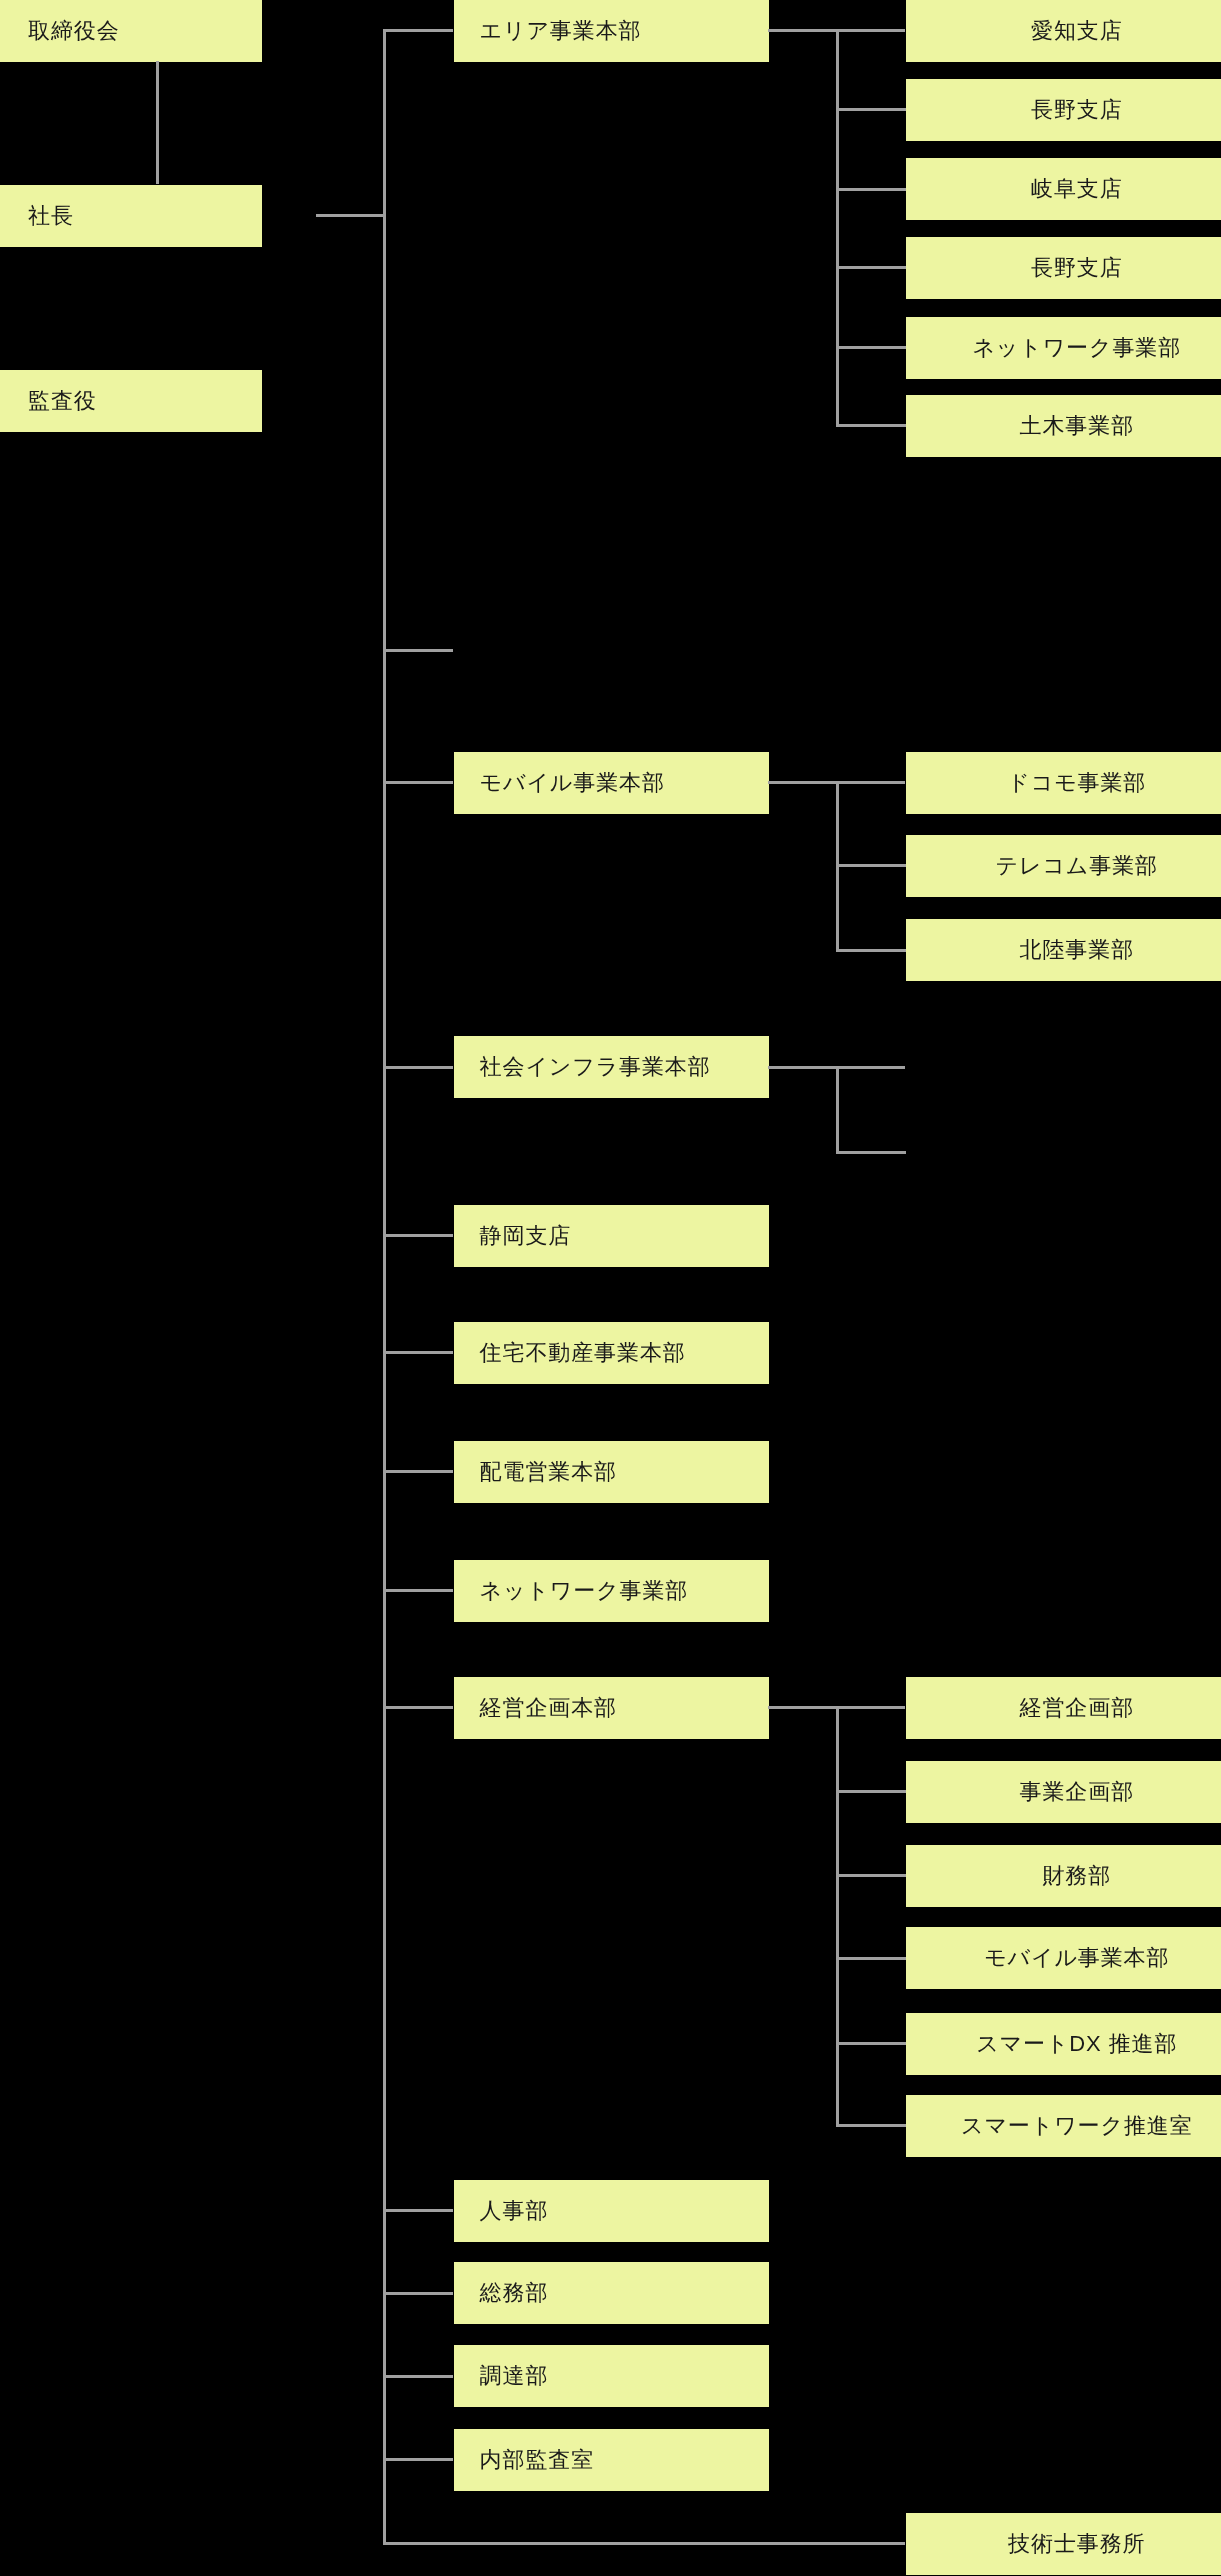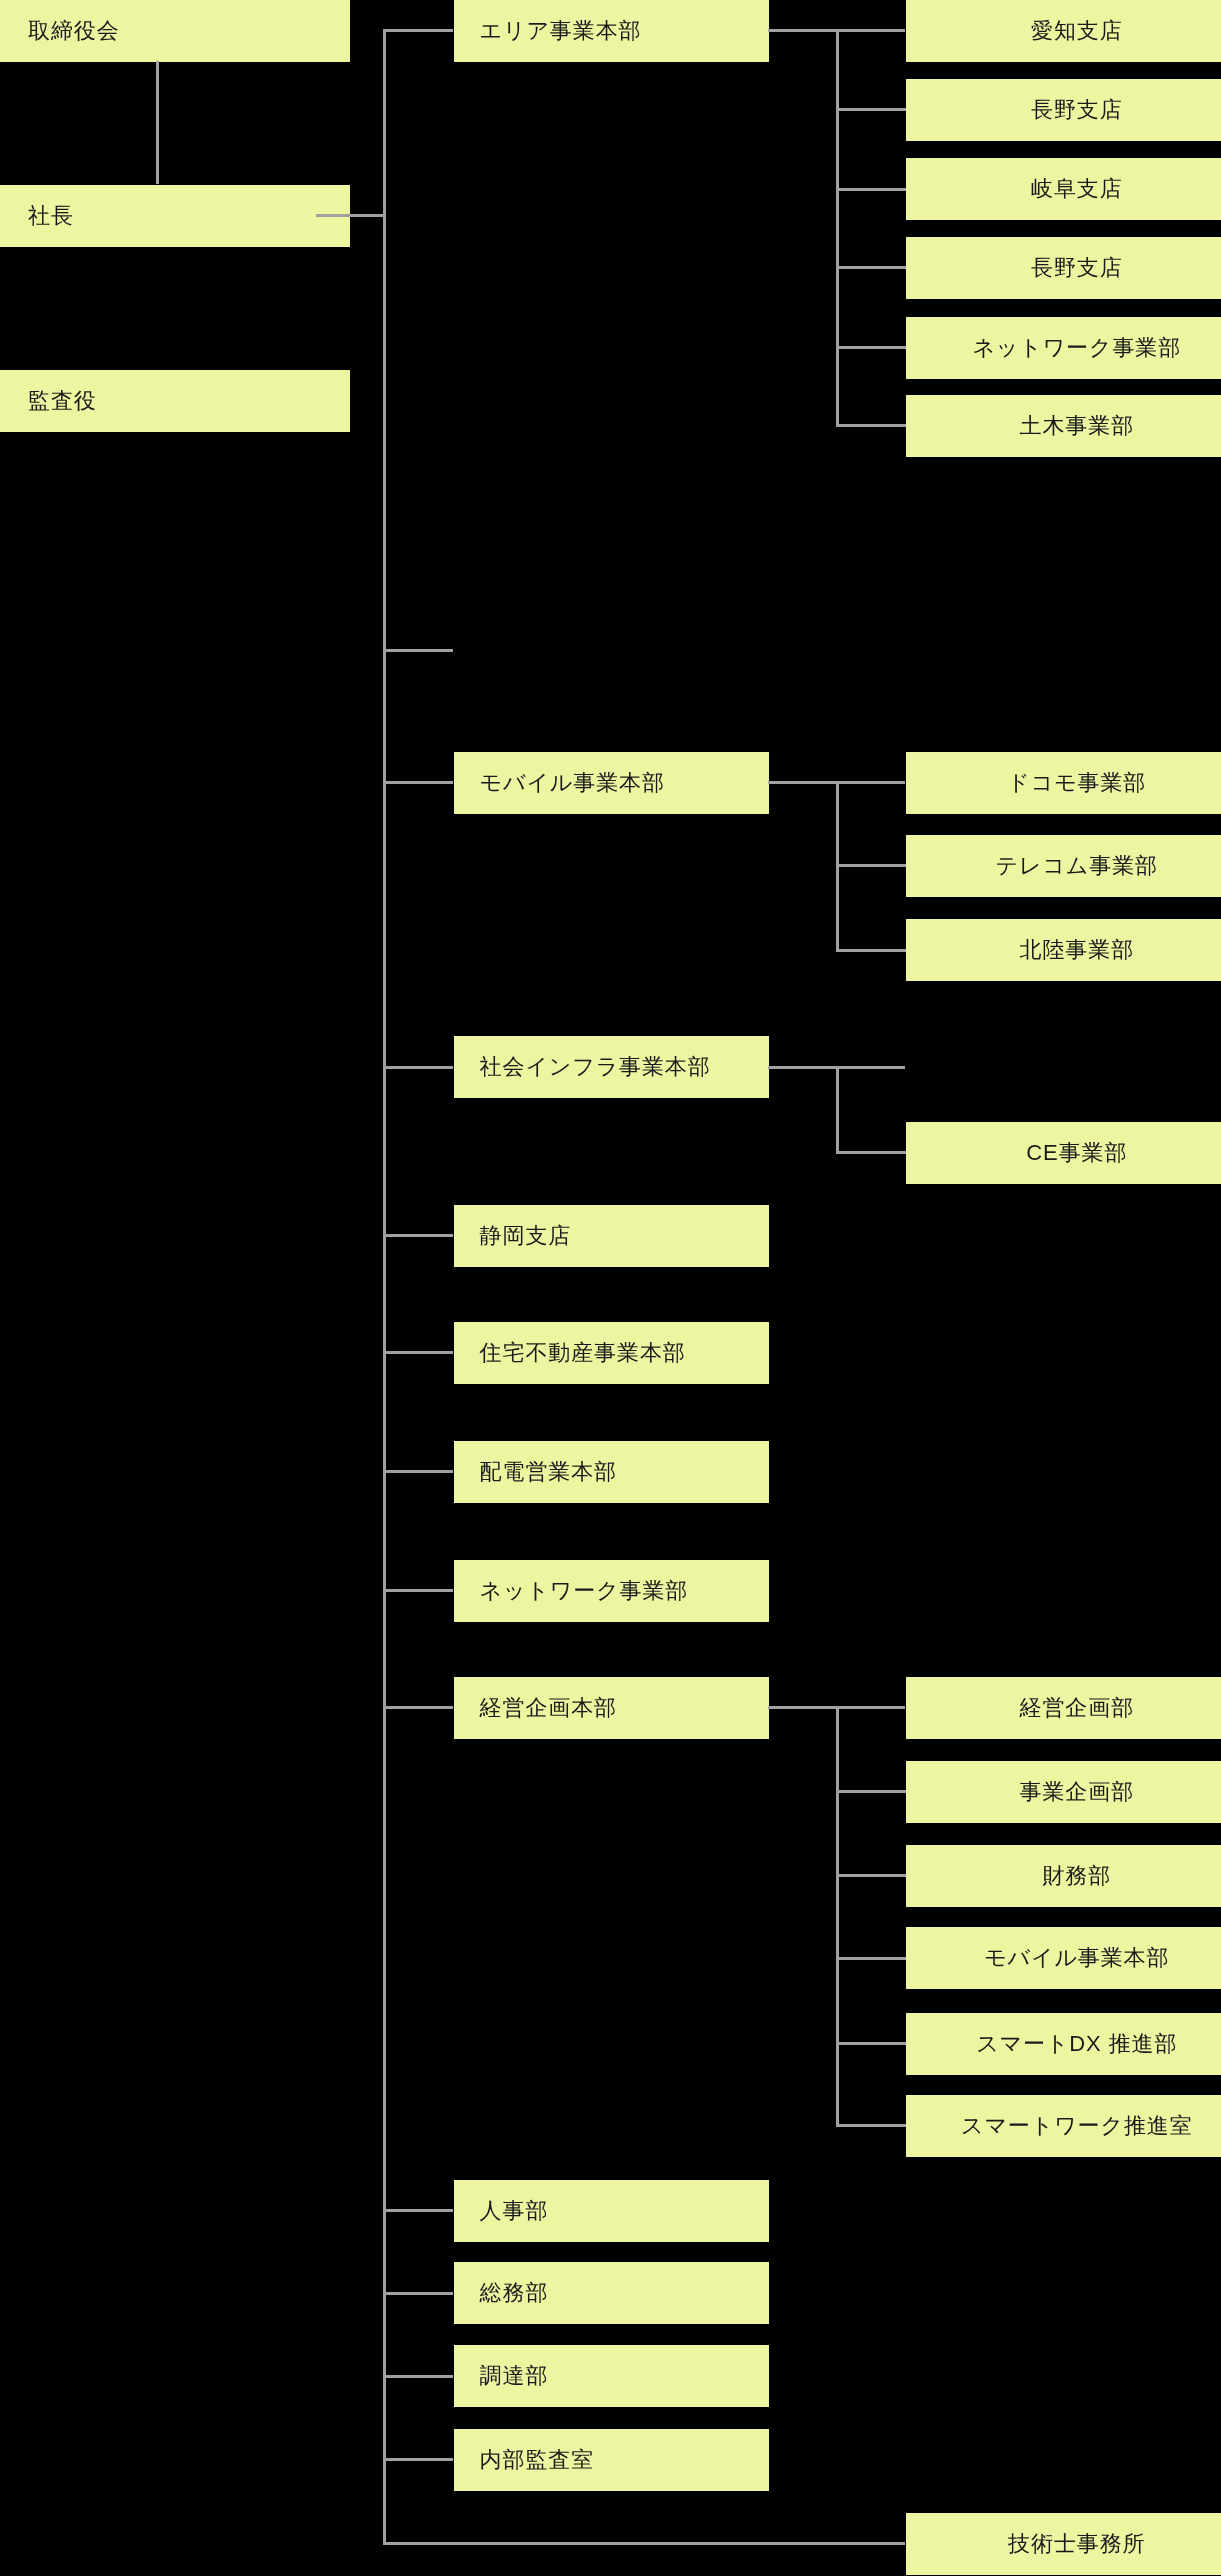--- a/index.html
+++ b/index.html
@@ -22,21 +22,21 @@
     background:var(--box-fill);
     color:var(--text);
     font-size:22px;
     font-weight:500;
     letter-spacing:0.9px;
     line-height:62px;
     padding-left:25.6px;
     box-sizing:border-box;
     white-space:nowrap;
   }
-  .col-left{left:0;width:350px;padding-left:28px;}
+  .col-left{left:0;width:262px;padding-left:28px;}
   .col-mid{left:454px;width:315px;}
   .col-right{left:906px;width:316px;text-align:center;}
   .line{position:absolute;background:var(--line);}
   .h{height:2.7px;}
   .v{width:2.7px;}
 </style>
 </head>
 <body>
 
 <div id="stage">
@@ -60,21 +60,20 @@
 
   <div class="box col-right" style="top:0">愛知支店</div>
   <div class="box col-right" style="top:79px">長野支店</div>
   <div class="box col-right" style="top:158px">岐阜支店</div>
   <div class="box col-right" style="top:237px">長野支店</div>
   <div class="box col-right" style="top:317px">ネットワーク事業部</div>
   <div class="box col-right" style="top:395px">土木事業部</div>
   <div class="box col-right" style="top:752px">ドコモ事業部</div>
   <div class="box col-right" style="top:835px">テレコム事業部</div>
   <div class="box col-right" style="top:919px">北陸事業部</div>
-  <div class="box col-right" style="top:1122px">CE事業部</div>
   <div class="box col-right" style="top:1677px">経営企画部</div>
   <div class="box col-right" style="top:1761px">事業企画部</div>
   <div class="box col-right" style="top:1845px">財務部</div>
   <div class="box col-right" style="top:1927px">モバイル事業本部</div>
   <div class="box col-right" style="top:2013px">スマートDX 推進部</div>
   <div class="box col-right" style="top:2095px">スマートワーク推進室</div>
   <div class="box col-right" style="top:2513px">技術士事務所</div>
 
   <div class="line v" style="left:156px;top:61px;height:123px"></div>
 

